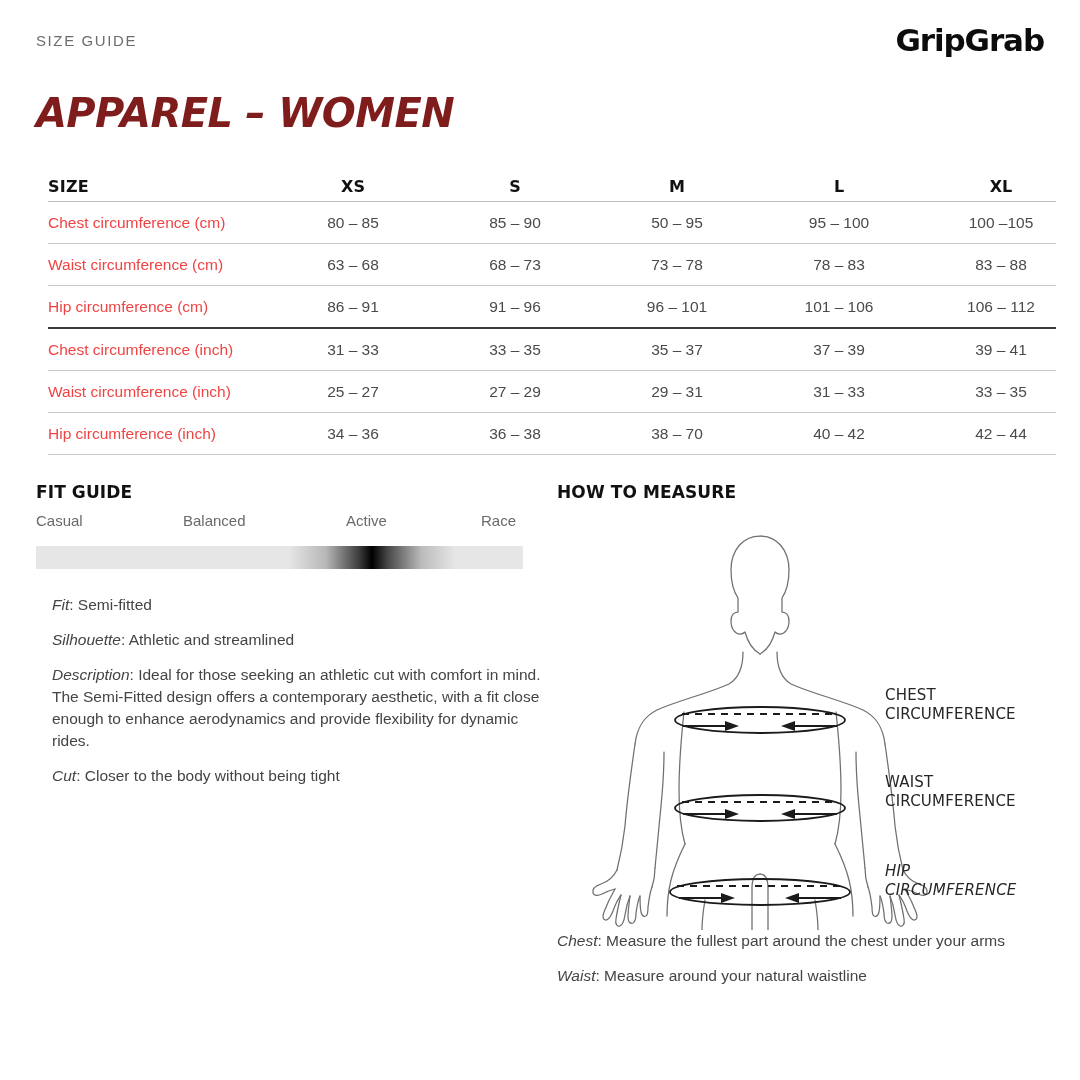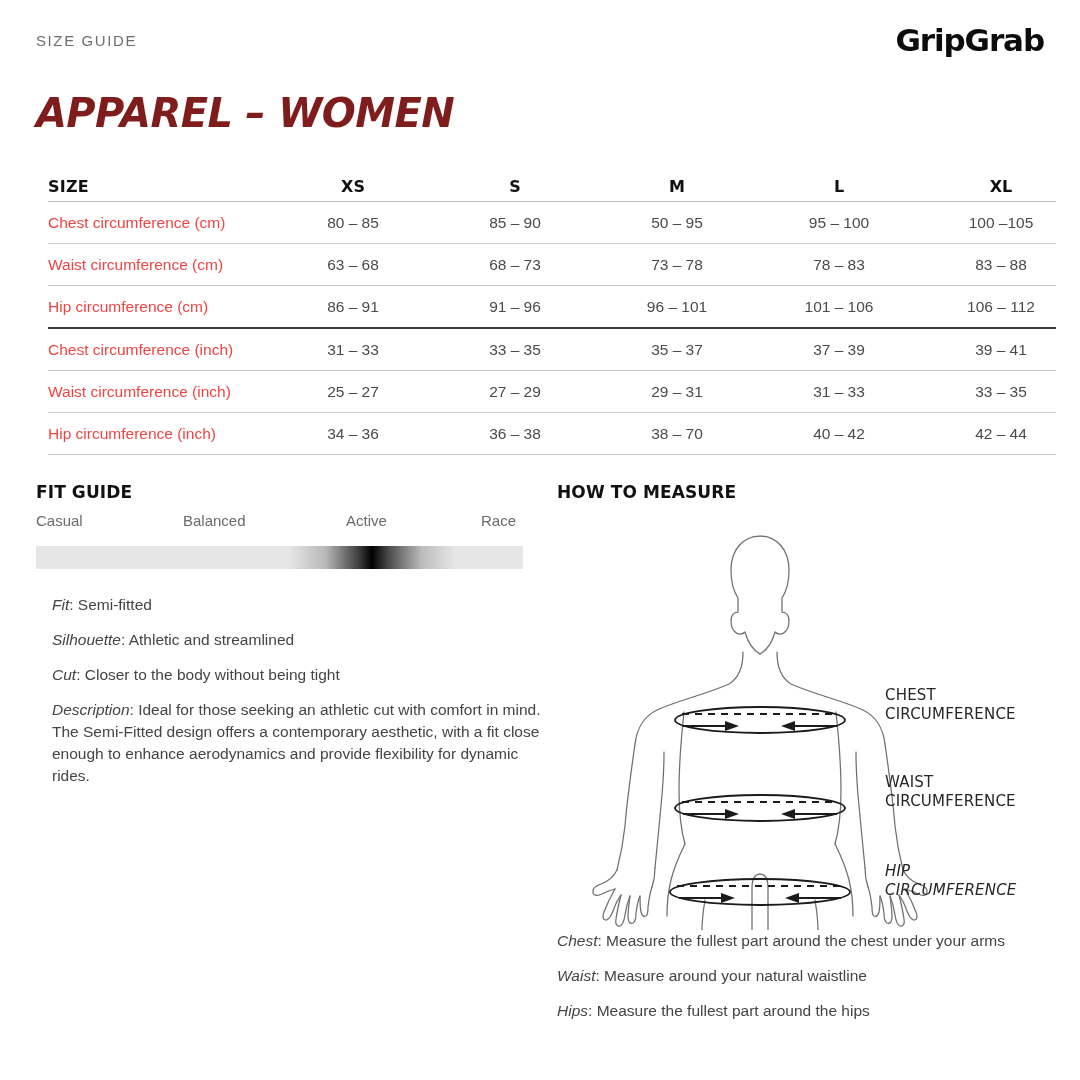--- a/index.html
+++ b/index.html
@@ -300,22 +300,22 @@
       <div class="fit-lbl" style="left:445px">Race</div>
     </div>
     <div class="fit-bar">
       <div class="fit-blob" style="left:52%;"></div>
     </div>
   </div>
 
   <div class="fit-text">
     <div class="fit-line"><em>Fit</em><span>: Semi-fitted</span></div>
     <div class="fit-line"><em>Silhouette</em><span>: Athletic and streamlined</span></div>
+    <div class="fit-line"><em>Description</em><span>: Ideal for those seeking an athletic cut with comfort in mind. The Semi-Fitted design offers a contemporary aesthetic, with a fit close enough to enhance aerodynamics and provide flexibility for dynamic rides.</span></div>
     <div class="fit-line"><em>Cut</em><span>: Closer to the body without being tight</span></div>
-    <div class="fit-line"><em>Description</em><span>: Ideal for those seeking an athletic cut with comfort in mind. The Semi-Fitted design offers a contemporary aesthetic, with a fit close enough to enhance aerodynamics and provide flexibility for dynamic rides.</span></div>
   </div>
 
   <div class="sect-h" style="left:557px; top:482px;">HOW TO MEASURE</div>
 
   <div class="fig">
     <svg width="500" height="430" viewBox="0 0 500 430">
       <g fill="none" stroke="#6f6f6f" stroke-width="1.25" stroke-linejoin="round" stroke-linecap="round">
 
         <path d="M203 36 C186 36 174 50 174 70 C174 82 177 92 181 98
                  L181 112 C178 112 174 114 174 121 C174 130 179 134 183 134
@@ -424,16 +424,15 @@
     </div>
     <div class="meas-lbl" style="left:328px; top:362px;font-style:italic;">
       <span>HIP</span><br>
       <span>CIRCUMFERENCE</span>
     </div>
   </div>
 
   <div class="htm-text">
     <div class="htm-line"><em>Chest</em><span>: Measure the fullest part around the chest under your arms</span></div>
     <div class="htm-line"><em>Waist</em><span>: Measure around your natural waistline</span></div>
-    <div class="htm-line"><em>Hips</em><span>: Measure the fullest part around the hips</span></div>
   </div>
 
 </div>
 
 </body></html>

